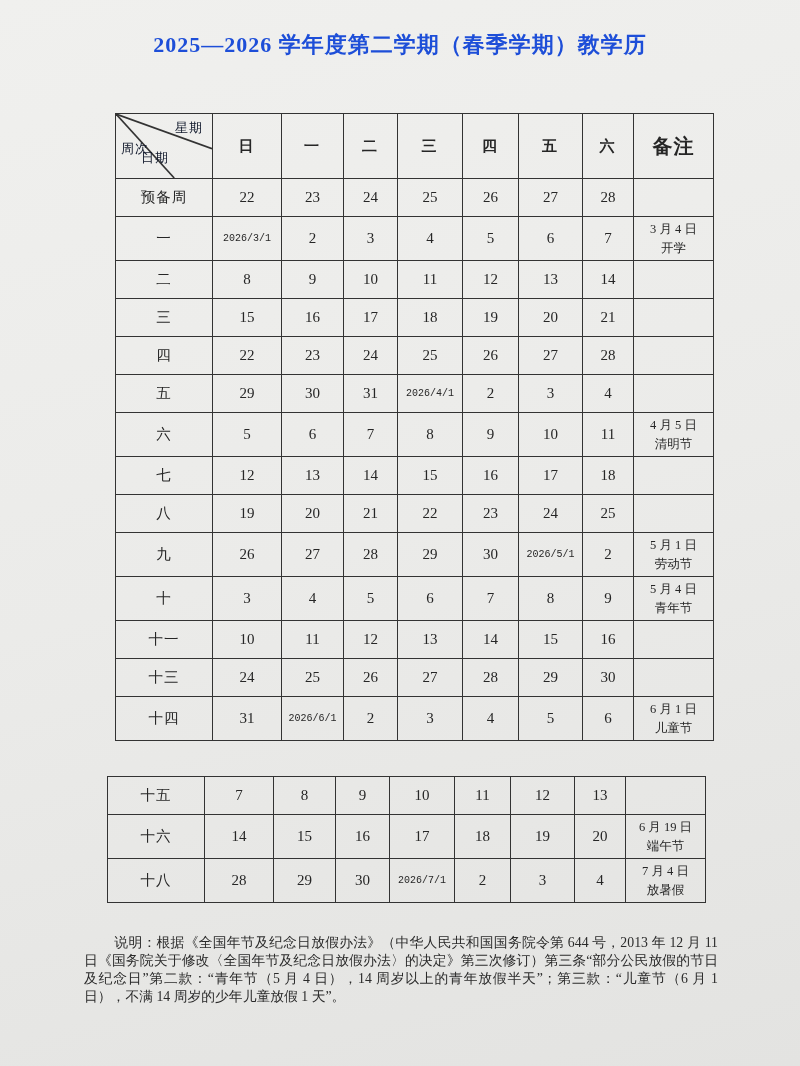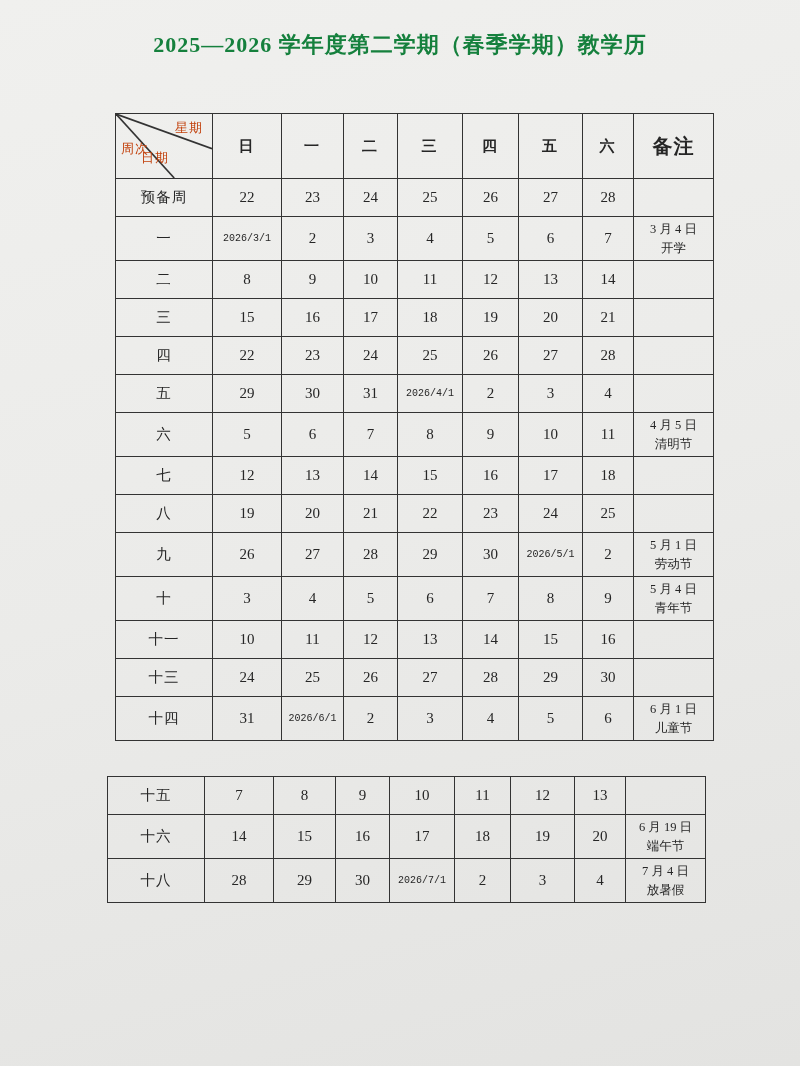--- a/index.html
+++ b/index.html
@@ -6,21 +6,21 @@
   body{
     width:800px;height:1066px;overflow:hidden;
     background:linear-gradient(165deg,#f0f0ee 0%,#ebebe9 50%,#e3e3e1 100%);
     font-family:"Liberation Serif","DejaVu Serif",serif;
     color:#262626;position:relative;
   }
   .page{position:absolute;inset:0;}
   .doc-title{
     position:absolute;top:30px;left:0;width:100%;
     text-align:center;font-size:22px;font-weight:bold;
-    letter-spacing:1px;margin:0;color:#15803d;
+    letter-spacing:1px;margin:0;color:#1d4ed8;
   }
   .tbl-upper{position:absolute;left:115px;top:113px;}
   .tbl-lower{position:absolute;left:107px;top:776px;}
   table{border-collapse:collapse;table-layout:fixed;width:598px;}
   th,td{
     border:1.6px solid #333;padding:0;
     text-align:center;vertical-align:middle;font-weight:normal;
   }
   tr{height:38px;}
   tr.has-remark{height:44px;}
@@ -28,21 +28,21 @@
   .day-head{font-size:15px;font-weight:bold;letter-spacing:2px;}
   .remark-head{font-size:20px;font-weight:bold;letter-spacing:1px;}
   .week-cell{font-size:14.5px;letter-spacing:1px;}
   .day-cell{font-size:15px;}
   .day-cell.date-long{font-size:10px;font-family:Liberation Mono, monospace;}
   .remark-cell{font-size:12.5px;white-space:pre-line;line-height:1.5;}
   
   .corner-cell{position:relative;padding:0;}
   .corner-inner{position:relative;width:100%;height:64px;}
   .corner-inner svg{position:absolute;left:0;top:0;width:100%;height:100%;display:block;}
-  .corner-label{position:absolute;font-size:13px;letter-spacing:1px;color:#c2410c;}
+  .corner-label{position:absolute;font-size:13px;letter-spacing:1px;color:#0f172a;}
   .corner-top{top:5px;right:9px;}
   .corner-mid{top:35px;left:25px;}
   .corner-bot{bottom:20px;left:5px;}
   .note{
     position:absolute;left:84px;top:934px;width:634px;
     font-size:13.8px;line-height:18px;text-align:justify;
     text-indent:2.2em;margin:0;color:#2a2a2a;
   }
 </style>
 </head>
@@ -298,14 +298,15 @@
             <td class="day-cell">2</td>
             <td class="day-cell">3</td>
             <td class="day-cell">4</td>
             <td class="remark-cell">7 月 4 日
 放暑假</td>
           </tr>
         </tbody>
     </table>
   </div>
 
+  <p class="note">说明：根据《全国年节及纪念日放假办法》（中华人民共和国国务院令第 644 号，2013 年 12 月 11 日《国务院关于修改〈全国年节及纪念日放假办法〉的决定》第三次修订）第三条“部分公民放假的节日及纪念日”第二款：“青年节（5 月 4 日），14 周岁以上的青年放假半天”；第三款：“儿童节（6 月 1 日），不满 14 周岁的少年儿童放假 1 天”。</p>
 
 </div>
 
 </body></html>

